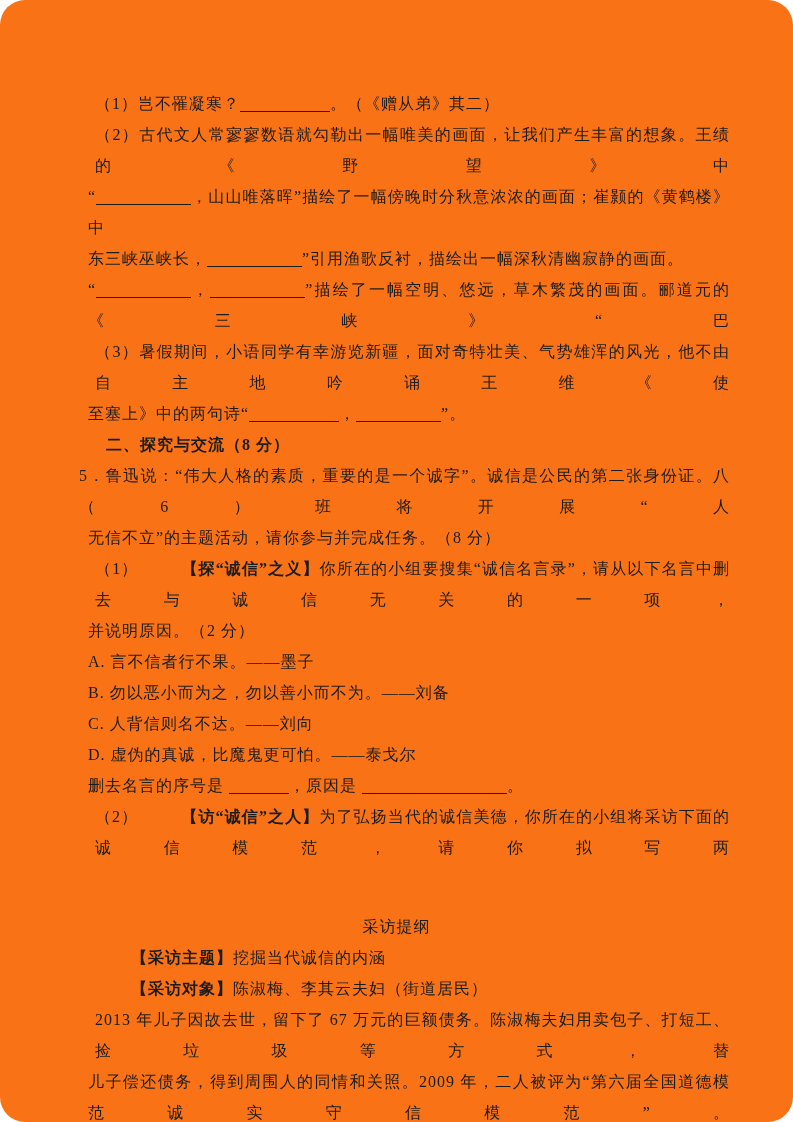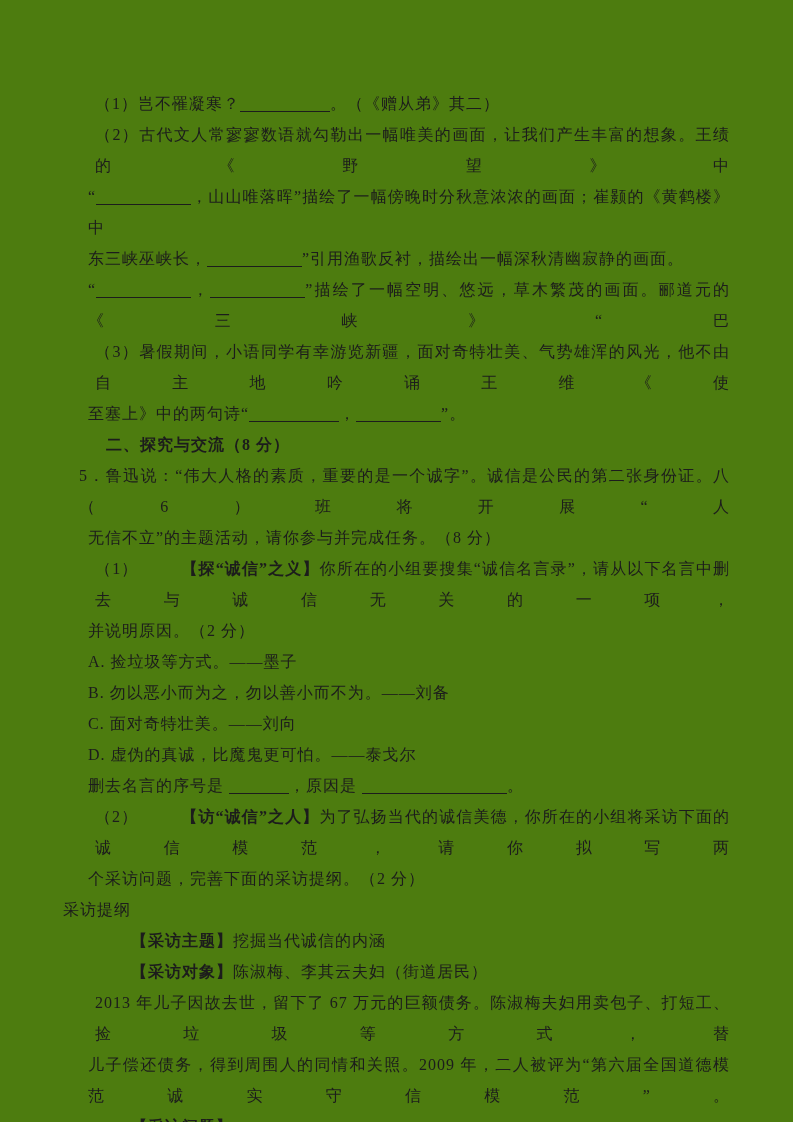--- a/index.html
+++ b/index.html
@@ -18,59 +18,58 @@
   .line{
     min-height:31px;
     line-height:31px;
     white-space:nowrap;
     letter-spacing:1px;
   }
   
   .line.root{margin-left:16px;}
   .line.para{margin-left:32px;}
   .line.cont{margin-left:25px;}
-  .line.center{margin-left:0;}
+  .line.center{text-align:center;margin-left:0;margin-top:48px;}
   
   .line.fill{
     white-space:normal;
     text-align:justify;
     text-align-last:justify;
     text-justify:inter-character;
   }
   .bold{font-weight:bold;margin-left:43px;}
   .blank{
     display:inline-block;
     border-bottom:1px solid #1c1c1c;
     height:1em;
     vertical-align:-3px;
   }
   .run{white-space:pre-wrap;}
 </style>
 </head>
 <body>
 
-<div class="page" style="background: #4d7c0f; color: rgb(28, 28, 28);">
+<div class="page" style="background: #f97316; color: rgb(28, 28, 28); border-radius: 25px;">
     <div class="line para"><span class="run">（1）岂不罹凝寒？</span><span class="blank" style="width: 90px; border-bottom-color: rgb(28, 28, 28);"></span><span class="run">。（《赠从弟》其二）</span></div>
     <div class="line para fill"><span class="run">（2）古代文人常寥寥数语就勾勒出一幅唯美的画面，让我们产生丰富的想象。王绩的《野望》中</span></div>
     <div class="line cont fill"><span class="run">“</span><span class="blank" style="width: 95px; border-bottom-color: rgb(28, 28, 28);"></span><span class="run">，山山唯落晖”描绘了一幅傍晚时分秋意浓浓的画面；崔颢的《黄鹤楼》中</span></div>
     <div class="line cont"><span class="run">东三峡巫峡长，</span><span class="blank" style="width: 95px; border-bottom-color: rgb(28, 28, 28);"></span><span class="run">”引用渔歌反衬，描绘出一幅深秋清幽寂静的画面。</span></div>
     <div class="line cont fill"><span class="run">“</span><span class="blank" style="width: 95px; border-bottom-color: rgb(28, 28, 28);"></span><span class="run">，</span><span class="blank" style="width: 95px; border-bottom-color: rgb(28, 28, 28);"></span><span class="run">”描绘了一幅空明、悠远，草木繁茂的画面。郦道元的《三峡》“巴</span></div>
     <div class="line para fill"><span class="run">（3）暑假期间，小语同学有幸游览新疆，面对奇特壮美、气势雄浑的风光，他不由自主地吟诵王维《使</span></div>
     <div class="line cont"><span class="run">至塞上》中的两句诗“</span><span class="blank" style="width: 90px; border-bottom-color: rgb(28, 28, 28);"></span><span class="run">，</span><span class="blank" style="width: 85px; border-bottom-color: rgb(28, 28, 28);"></span><span class="run">”。</span></div>
     <div class="line none bold"><span class="run">二、探究与交流（8 分）</span></div>
     <div class="line root fill"><span class="run">5．鲁迅说：“伟大人格的素质，重要的是一个诚字”。诚信是公民的第二张身份证。八（6）班将开展“人</span></div>
     <div class="line cont"><span class="run">无信不立”的主题活动，请你参与并完成任务。（8 分）</span></div>
     <div class="line para fill"><span class="run">（1）</span><span class="run bold">【探“诚信”之义】</span><span class="run">你所在的小组要搜集“诚信名言录”，请从以下名言中删去与诚信无关的一项，</span></div>
     <div class="line cont"><span class="run">并说明原因。（2 分）</span></div>
-    <div class="line cont"><span class="run">A. 捡垃圾等方式。——墨子</span></div>
+    <div class="line cont"><span class="run">A. 言不信者行不果。——墨子</span></div>
     <div class="line cont"><span class="run">B. 勿以恶小而为之，勿以善小而不为。——刘备</span></div>
-    <div class="line cont"><span class="run">C. 面对奇特壮美。——刘向</span></div>
+    <div class="line cont"><span class="run">C. 人背信则名不达。——刘向</span></div>
     <div class="line cont"><span class="run">D. 虚伪的真诚，比魔鬼更可怕。——泰戈尔</span></div>
     <div class="line cont"><span class="run">删去名言的序号是 </span><span class="blank" style="width: 60px; border-bottom-color: rgb(28, 28, 28);"></span><span class="run">，原因是 </span><span class="blank" style="width: 145px; border-bottom-color: rgb(28, 28, 28);"></span><span class="run">。</span></div>
     <div class="line para fill"><span class="run">（2）</span><span class="run bold">【访“诚信”之人】</span><span class="run">为了弘扬当代的诚信美德，你所在的小组将采访下面的诚信模范，请你拟写两</span></div>
-    <div class="line cont"><span class="run">个采访问题，完善下面的采访提纲。（2 分）</span></div>
     <div class="line none center"><span class="run">采访提纲</span></div>
     <div class="line cont"><span class="run bold">【采访主题】</span><span class="run">挖掘当代诚信的内涵</span></div>
     <div class="line cont"><span class="run bold">【采访对象】</span><span class="run">陈淑梅、李其云夫妇（街道居民）</span></div>
     <div class="line para fill"><span class="run">2013 年儿子因故去世，留下了 67 万元的巨额债务。陈淑梅夫妇用卖包子、打短工、捡垃圾等方式，替</span></div>
     <div class="line cont fill"><span class="run">儿子偿还债务，得到周围人的同情和关照。2009 年，二人被评为“第六届全国道德模范诚实守信模范”。</span></div>
     <div class="line cont"><span class="run bold">【采访问题】</span></div>
   </div>
 
 </body></html>

